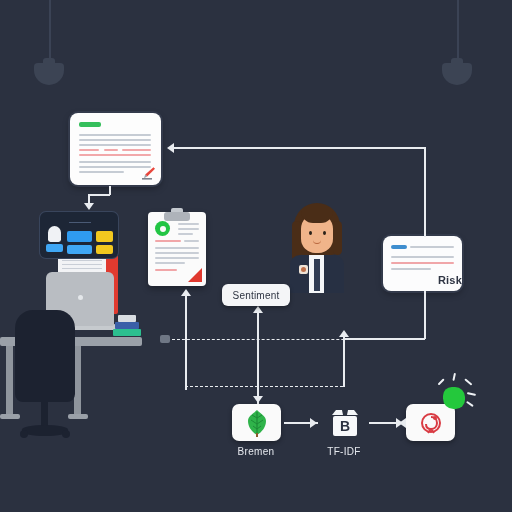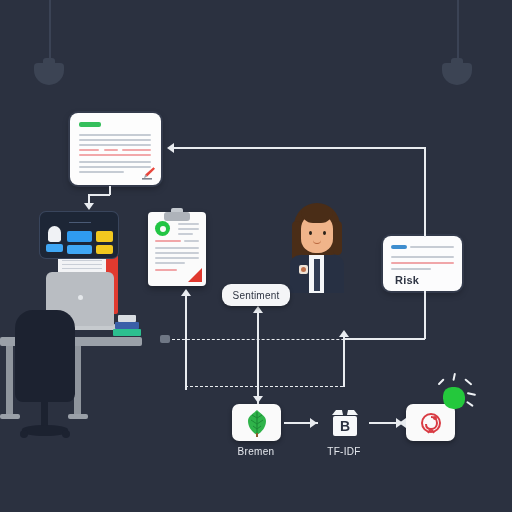--- a/index.html
+++ b/index.html
@@ -57,22 +57,22 @@
   .dashboard{box-shadow:0 0 0 1px #39455c;}
   .dtile{position:absolute;border-radius:2px;}
   .davatar{position:absolute;background:#f0f2f5;border-radius:8px 8px 3px 3px;}
   .dline{position:absolute;height:1px;background:#4a5a75;}
 
   .risk-doc{position:absolute;background:#fcfcfd;border-radius:8px;
       box-shadow:0 0 0 2px #333a4b,0 3px 7px rgba(0,0,0,.3);overflow:hidden;}
   .risk-doc .hbar{position:absolute;height:4px;background:#3f8ecf;border-radius:2px;}
   .risk-doc .line{position:absolute;height:2px;background:#c7ccd4;border-radius:1px;}
   .risk-doc .line.red{background:#f0a6a9;}
-  .risk-label{position:absolute;width:100%;text-align:left;font-size:11px;
-      font-weight:bold;color:#2f3544;letter-spacing:.2px;margin-left:12px;}
+  .risk-label{position:absolute;width:100%;text-align:right;font-size:11px;
+      font-weight:bold;color:#2f3544;letter-spacing:.2px;}
 
   
   .person{position:absolute;}
   .p-hair{position:absolute;background:#4a2d17;border-radius:26px 26px 10px 10px;}
   .p-face{position:absolute;background:#f0b48a;border-radius:18px 18px 16px 16px;}
   .p-ear{position:absolute;background:#f0b48a;border-radius:50%;}
   .p-bangs{position:absolute;background:#4a2d17;border-radius:0 0 14px 14px;}
   .p-eye{position:absolute;width:3px;height:4px;background:#2a2118;border-radius:50%;}
   .p-mouth{position:absolute;width:8px;height:4px;border-bottom:1.6px solid #b9683f;
       border-radius:0 0 8px 8px;}
@@ -248,21 +248,21 @@
   <div class="ln v" style="left:343px;top:337px;height:50px;"></div>
   <div class="arrow up" style="left:339px;top:330px;"></div>
 
   <div class="ln v" style="left:424px;top:291px;height:48px;"></div>
   <div class="ln h" style="left:343px;top:338px;width:82px;"></div>
 
   <div class="dash" style="left:172px;top:339px;width:252px;"></div>
   <div class="dash" style="left:185px;top:386px;width:158px;"></div>
   <div class="gray-chip" style="left:160px;top:335px;"></div>
 
-  <div class="pill" style="left:222px;top:284px;width:68px;height:22px;">
+  <div class="pill" style="left:222px;top:284px;width:68px;height:22px;border-radius:6px;">
     <span>Sentiment</span>
   </div>
 
   <div class="node" style="left:232px;top:404px;width:49px;height:37px;">
     <svg width="26" height="28" viewBox="0 0 26 28">
       <path d="M13 1 C17 5 22 7 22 12 C22 18 18 23 13 26 C8 23 4 18 4 12 C4 7 9 5 13 1 Z" fill="#2fb34a"></path>
       <path d="M13 3 L13 25" stroke="#1d8a36" stroke-width="1.2"></path>
       <path d="M13 9 L8 6 M13 9 L18 6 M13 15 L7 11 M13 15 L19 11 M13 20 L9 17 M13 20 L17 17" stroke="#1d8a36" stroke-width="1" fill="none"></path>
       <rect x="12" y="24" width="2" height="4" fill="#8a5a2b"></rect>
     </svg>

